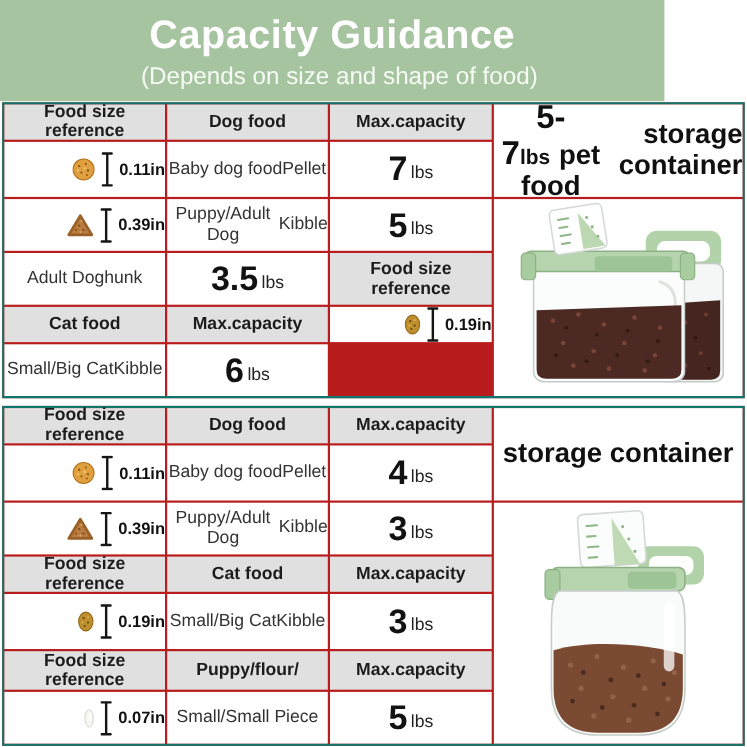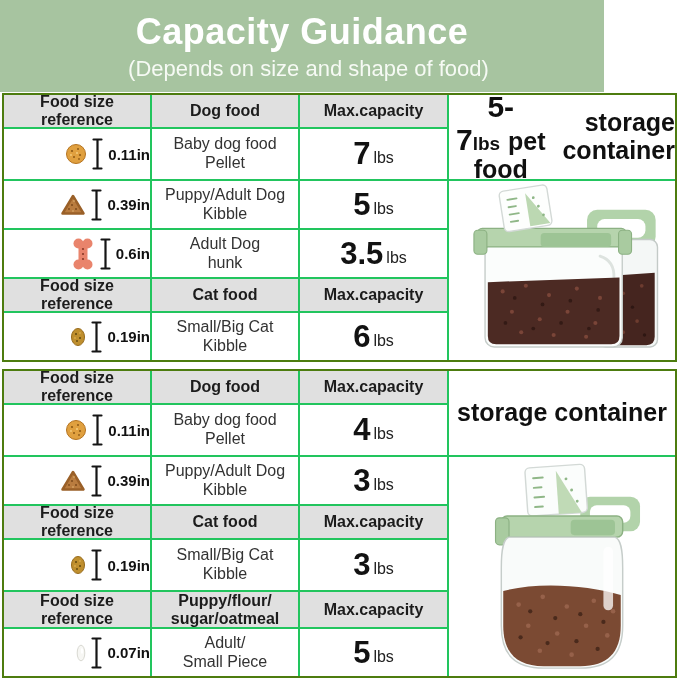--- a/index.html
+++ b/index.html
@@ -15,32 +15,32 @@
     position:absolute; top:0; left:0; width:604px; height:92px;
     background:#a7c4a0;
     display:flex; flex-direction:column; align-items:center; justify-content:center; gap:3px;
   }
   .banner-title { font-size:36px; font-weight:700; color:#ffffff; letter-spacing:.5px; }
   .banner-subtitle { font-size:22px; font-weight:400; color:#f6faf4;margin-left:13px; }
 
   
   .cap-table {
     position:absolute; left:2px; width:675px;
-    display:grid; gap:2px; background:#22c55e;
-    border:2px solid #4d7c0f; box-sizing:border-box;
+    display:grid; gap:2px; background:#b91c1c;
+    border:2px solid #0f766e; box-sizing:border-box;
   }
   .t1 { top:93px;  grid-template-columns:146px 146px 147px 1fr;
         grid-template-rows:32px 50px 47px 47px 32px 47px; }
   .t2 { top:369px; grid-template-columns:146px 146px 147px 1fr;
         grid-template-rows:32px 50px 47px 32px 50px 35px 47px; }
 
   .cell { background:#ffffff; display:flex; align-items:center; justify-content:center; text-align:center; }
   .th   { background:#e0e0e0; flex-direction:column; font-size:16px; font-weight:700;
           color:#1c1c1c; line-height:1.12; }
-  .food { flex-direction:column; font-size:16px; color:#333333; line-height:1.18; }
+  .food { font-size:16px; color:#333333; line-height:1.18; }
   .size { gap:5px; font-size:15px; font-weight:700; color:#111111;justify-content:flex-end; }
 
   .cap-num  { font-size:31px; font-weight:600; color:#121212; }
   .cap-unit { font-size:16px; font-weight:400; color:#222222; margin-left:3px; position:relative; top:4px; }
 
   .ct { font-weight:600; color:#101010; line-height:1.1; }
   .ct-big  { font-size:30px; }
   .ct-unit { font-size:19px; }
   .ct-rest { font-size:25px; margin-left:8px; }
   .ct-l2   { font-size:25px; margin-top:-1px;text-align:right; }
@@ -108,40 +108,20 @@
     </div>
     <div class="cell food">
       <span>Puppy/Adult Dog</span>
       <span>Kibble</span>
     </div>
     <div class="cell">
       <span class="cap-num">5</span>
       <span class="cap-unit">lbs</span>
     </div>
 
-    <div class="cell size">
-      <svg class="icon" width="24" height="34" viewBox="0 0 24 34">
-        <g fill="#e9846c">
-          <circle cx="7.5" cy="6.5" r="5"></circle>
-            <circle cx="16.5" cy="6.5" r="5"></circle>
-          <circle cx="7.5" cy="27.5" r="5"></circle>
-            <circle cx="16.5" cy="27.5" r="5"></circle>
-          <rect x="7.5" y="6" width="9" height="22" rx="3"></rect>
-        </g>
-        <g fill="#8a3a28">
-          <circle cx="12" cy="12" r="1.1"></circle>
-            <circle cx="12" cy="17" r="1.1"></circle>
-            <circle cx="12" cy="22" r="1.1"></circle>
-        </g>
-      </svg>
-      <svg class="icon" width="11" height="32" viewBox="0 0 11 32">
-        <path d="M1.5 1.5 H9.5 M5.5 1.5 V30.5 M1.5 30.5 H9.5" stroke="#151515" stroke-width="2.2" stroke-linecap="round" fill="none"></path>
-      </svg>
-      <span>0.6in</span>
-    </div>
     <div class="cell food">
       <span>Adult Dog</span>
       <span>hunk</span>
     </div>
     <div class="cell">
       <span class="cap-num">3.5</span>
       <span class="cap-unit">lbs</span>
     </div>
 
     <div class="cell th">
@@ -342,36 +322,35 @@
       <span class="cap-num">3</span>
       <span class="cap-unit">lbs</span>
     </div>
 
     <div class="cell th">
       <span>Food size</span>
       <span>reference</span>
     </div>
     <div class="cell th">
       <span>Puppy/flour/</span>
-      <span>sugar/oatmeal</span>
     </div>
     <div class="cell th">Max.capacity</div>
 
     <div class="cell size">
       <svg class="icon" width="10" height="18" viewBox="0 0 10 18">
         <ellipse cx="5" cy="9" rx="3.8" ry="7.8" fill="#f7f7f4" stroke="#d9d9d2" stroke-width="1"></ellipse>
         <ellipse cx="6" cy="7" rx="1.2" ry="3" fill="#ffffff"></ellipse>
       </svg>
       <svg class="icon" width="11" height="32" viewBox="0 0 11 32">
         <path d="M1.5 1.5 H9.5 M5.5 1.5 V30.5 M1.5 30.5 H9.5" stroke="#151515" stroke-width="2.2" stroke-linecap="round" fill="none"></path>
       </svg>
       <span>0.07in</span>
     </div>
     <div class="cell food">
-      <span>Adult/</span>
+      <span>Small/</span>
       <span>Small Piece</span>
     </div>
     <div class="cell">
       <span class="cap-num">5</span>
       <span class="cap-unit">lbs</span>
     </div>
 
     <div class="cell ct" style="grid-column:4; grid-row:1 / 3;">
       <div class="ct-l2">storage container</div>
     </div>

